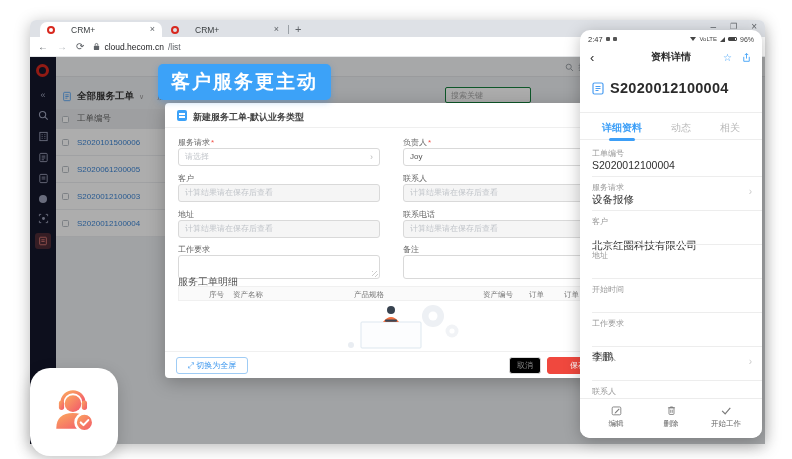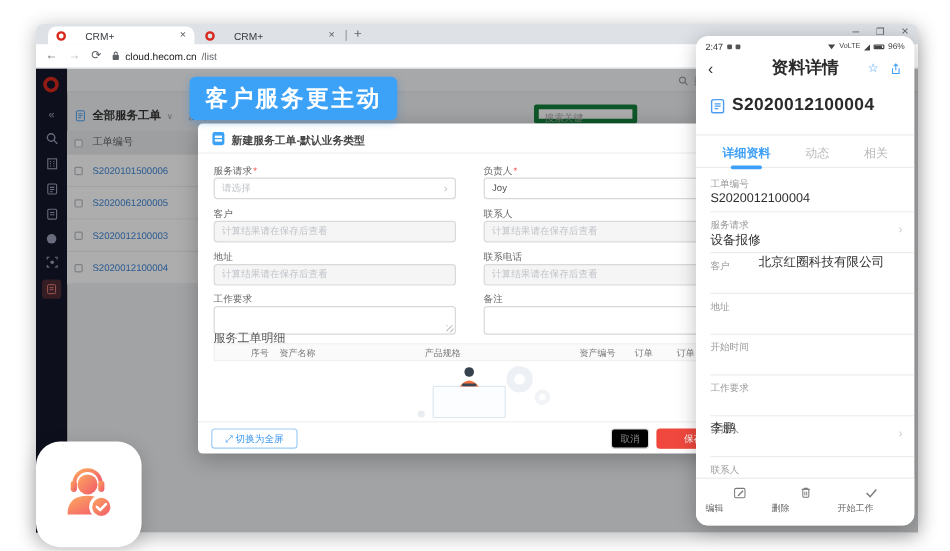--- a/index.html
+++ b/index.html
@@ -34,21 +34,21 @@
   .sb-i svg { display:block; margin:0 auto; }
   .sb-active { position:absolute; left:5px; top:176px; width:16px; height:16px; background:rgba(216,90,80,.30); border-radius:3px; display:flex; align-items:center; justify-content:center; }
 
   .content { position:absolute; left:26px; top:0; width:709px; height:100%; z-index:1; }
   .topbar { position:absolute; left:0; top:0; width:100%; height:20px; background:#f7f8fa; border-bottom:1px solid #e3e5e8; }
   .top-search { position:absolute; right:140px; top:5px; display:flex; gap:4px; align-items:center; font-size:8px; color:#9aa0a6; }
   .list-head { position:absolute; left:6px; top:33px; display:flex; align-items:center; gap:5px; }
   .list-title { font-size:9.5px; font-weight:bold; color:#333; }
   .caret { font-size:7px; color:#999; }
   .list-extra { font-size:8.5px; color:#888; margin-left:8px; }
-  .list-search { position:absolute; left:389px; top:30px; width:86px; height:16px; border:4px solid #15803d; border-radius:2px; background:#fff; font-size:8px; color:#aaa; line-height:15px; padding-left:5px; }
+  .list-search { position:absolute; left:389px; top:30px; width:86px; height:16px; border:1px solid #15803d; border-radius:2px; background:#fff; font-size:8px; color:#aaa; line-height:15px; padding-left:5px; }
   .tbl { position:absolute; left:0; top:52px; width:546px; background:#fff; }
   .tbl-hd { height:20px; background:#e9ebee; display:flex; align-items:center; font-size:8.5px; color:#666; }
   .tbl-row { height:27px; border-bottom:1px solid #eceef0; display:flex; align-items:center; background:#fff; }
   .cb { width:7px; height:7px; border:1px solid #b9bec4; border-radius:1.5px; background:#fff; margin:0 8px 0 6px; flex:none; }
   .link { font-size:8px; color:#3f87d6; }
   .dim { position:absolute; left:0; top:0; width:100%; height:100%; background:rgba(0,0,0,.32); z-index:2; }
 
   
   .modal { position:absolute; left:135px; top:46px; width:455px; height:275px; background:#fff; border-radius:4px; z-index:3; box-shadow:0 4px 18px rgba(0,0,0,.25); }
   .m-head { position:absolute; left:0; top:0; width:100%; height:25px; border-bottom:1px solid #efefef; }
@@ -84,35 +84,35 @@
     border-radius:10px; box-shadow:0 3px 16px rgba(0,0,0,.25); z-index:50; overflow:hidden; }
   .p-status { position:absolute; left:0; top:0; width:100%; height:15px; padding:3px 8px 0; display:flex; align-items:center; font-size:7.5px; color:#333; }
   .sq { width:4px; height:4px; background:#555; border-radius:1px; margin-left:3px; }
   .p-sright { margin-left:auto; display:flex; align-items:center; gap:3px; font-size:6px; color:#444; }
   .wifi { width:0; height:0; border-left:3px solid transparent; border-right:3px solid transparent; border-top:4px solid #444; }
   .sig { width:0; height:0; border-left:5px solid transparent; border-bottom:5px solid #444; }
   .batt { width:9px; height:4.5px; border:1px solid #444; border-radius:1px; position:relative; }
   .batt:before { content:""; position:absolute; left:0; top:0; bottom:0; width:6px; background:#444; }
   .p-nav { position:absolute; left:0; top:15px; width:100%; height:24px; display:flex; align-items:center; padding:0 10px; }
   .p-back { font-size:13px; color:#333; }
-  .p-title { position:absolute; left:0; width:100%; text-align:center; font-size:14px; font-weight:bold; color:#2b2b2b; }
+  .p-title { position:absolute; left:0; width:100%; text-align:center; font-size:10px; font-weight:bold; color:#2b2b2b; }
   .p-nav-ic { margin-left:auto; display:flex; gap:9px; z-index:1; }
   .p-star { color:#3d9ff7; font-size:10px; }
   .p-idrow { position:absolute; left:12px; top:50px; display:flex; align-items:center; gap:6px; }
   .p-id { font-size:14.5px; font-weight:bold; color:#2b2b2b; letter-spacing:.3px; }
   .p-div { position:absolute; left:0; width:100%; height:1px; background:#ededed; }
   .p-tabs { position:absolute; left:0; top:86px; width:100%; height:24px; display:flex; align-items:center; justify-content:space-between; padding:0 22px; border-bottom:1px solid #ededed; }
   .p-tab { font-size:10px; color:#b9b9b9; position:relative; }
   .p-tab.on { color:#3d9ff7; font-weight:bold; }
   .p-tab.on:after { content:""; position:absolute; left:50%; transform:translateX(-50%); bottom:-6px; width:26px; height:2.5px; border-radius:2px; background:#3d9ff7; }
   .pf-label { position:absolute; left:12px; font-size:8px; color:#9a9a9a; }
   .pf-val { position:absolute; left:12px; font-size:10.5px; font-weight:500; color:#2f2f2f; }
   .pf-chev { position:absolute; right:10px; color:#ccc; font-size:10px; }
   .p-toolbar { position:absolute; left:0; bottom:0; width:100%; height:40px; border-top:1px solid #ececec; background:#fff; }
-  .pt-item { position:absolute; top:6px; width:56px; text-align:left; }
+  .pt-item { position:absolute; top:6px; width:56px; text-align:center; }
   .pt-item svg { display:block; margin:0 auto 3px; }
   .pt-label { font-size:7.5px; color:#666; }
 
   
   .cs { position:absolute; left:30px; top:368px; width:88px; height:88px; background:#fff; border-radius:20px;
     box-shadow:0 5px 16px rgba(0,0,0,.18); z-index:60; display:flex; align-items:center; justify-content:center; }
 </style>
 </head>
 <body>
 
@@ -361,21 +361,21 @@
     <span class="pf-label" style="top:118px;">工单编号</span>
     <span class="pf-val" style="top:129px;">S2020012100004</span>
     <div class="p-div" style="top:146px;left:12px;width:170px;"></div>
 
     <span class="pf-label" style="top:152px;">服务请求</span>
     <span class="pf-val" style="top:163px;">设备报修</span>
     <span class="pf-chev" style="top:156px;">›</span>
     <div class="p-div" style="top:180px;left:12px;width:170px;"></div>
 
     <span class="pf-label" style="top:186px;">客户</span>
-    <span class="pf-val" style="top:182px;margin-left:40px;">北京红圈科技有限公司</span>
+    <span class="pf-val" style="top:209px;">北京红圈科技有限公司</span>
     <div class="p-div" style="top:214px;left:12px;width:170px;"></div>
 
     <span class="pf-label" style="top:220px;">地址</span>
     <div class="p-div" style="top:248px;left:12px;width:170px;"></div>
 
     <span class="pf-label" style="top:254px;">开始时间</span>
     <div class="p-div" style="top:282px;left:12px;width:170px;"></div>
 
     <span class="pf-label" style="top:288px;">工作要求</span>
     <div class="p-div" style="top:316px;left:12px;width:170px;"></div>

